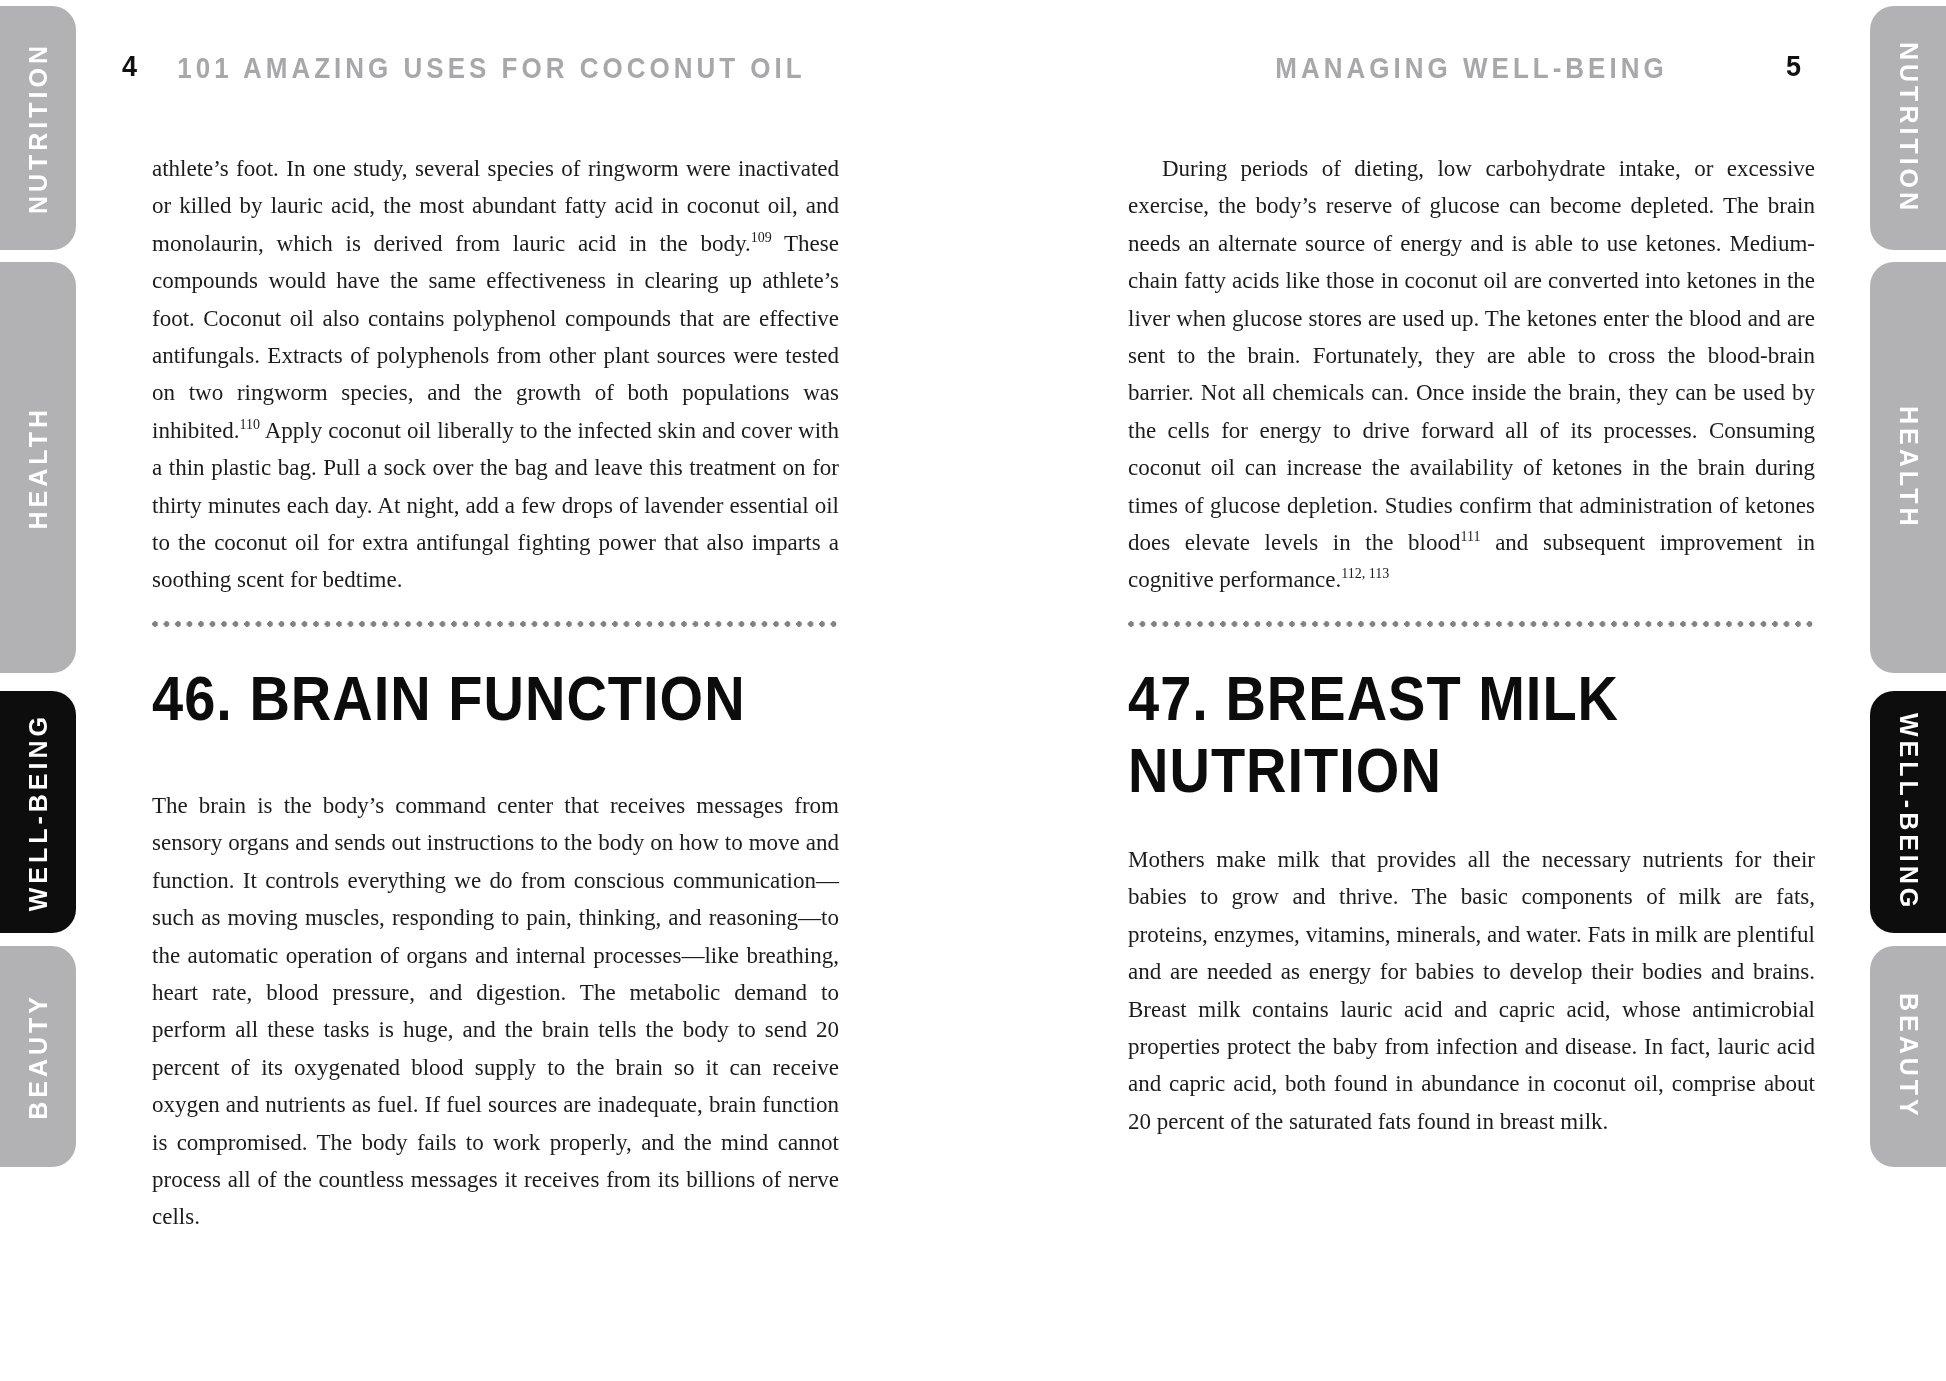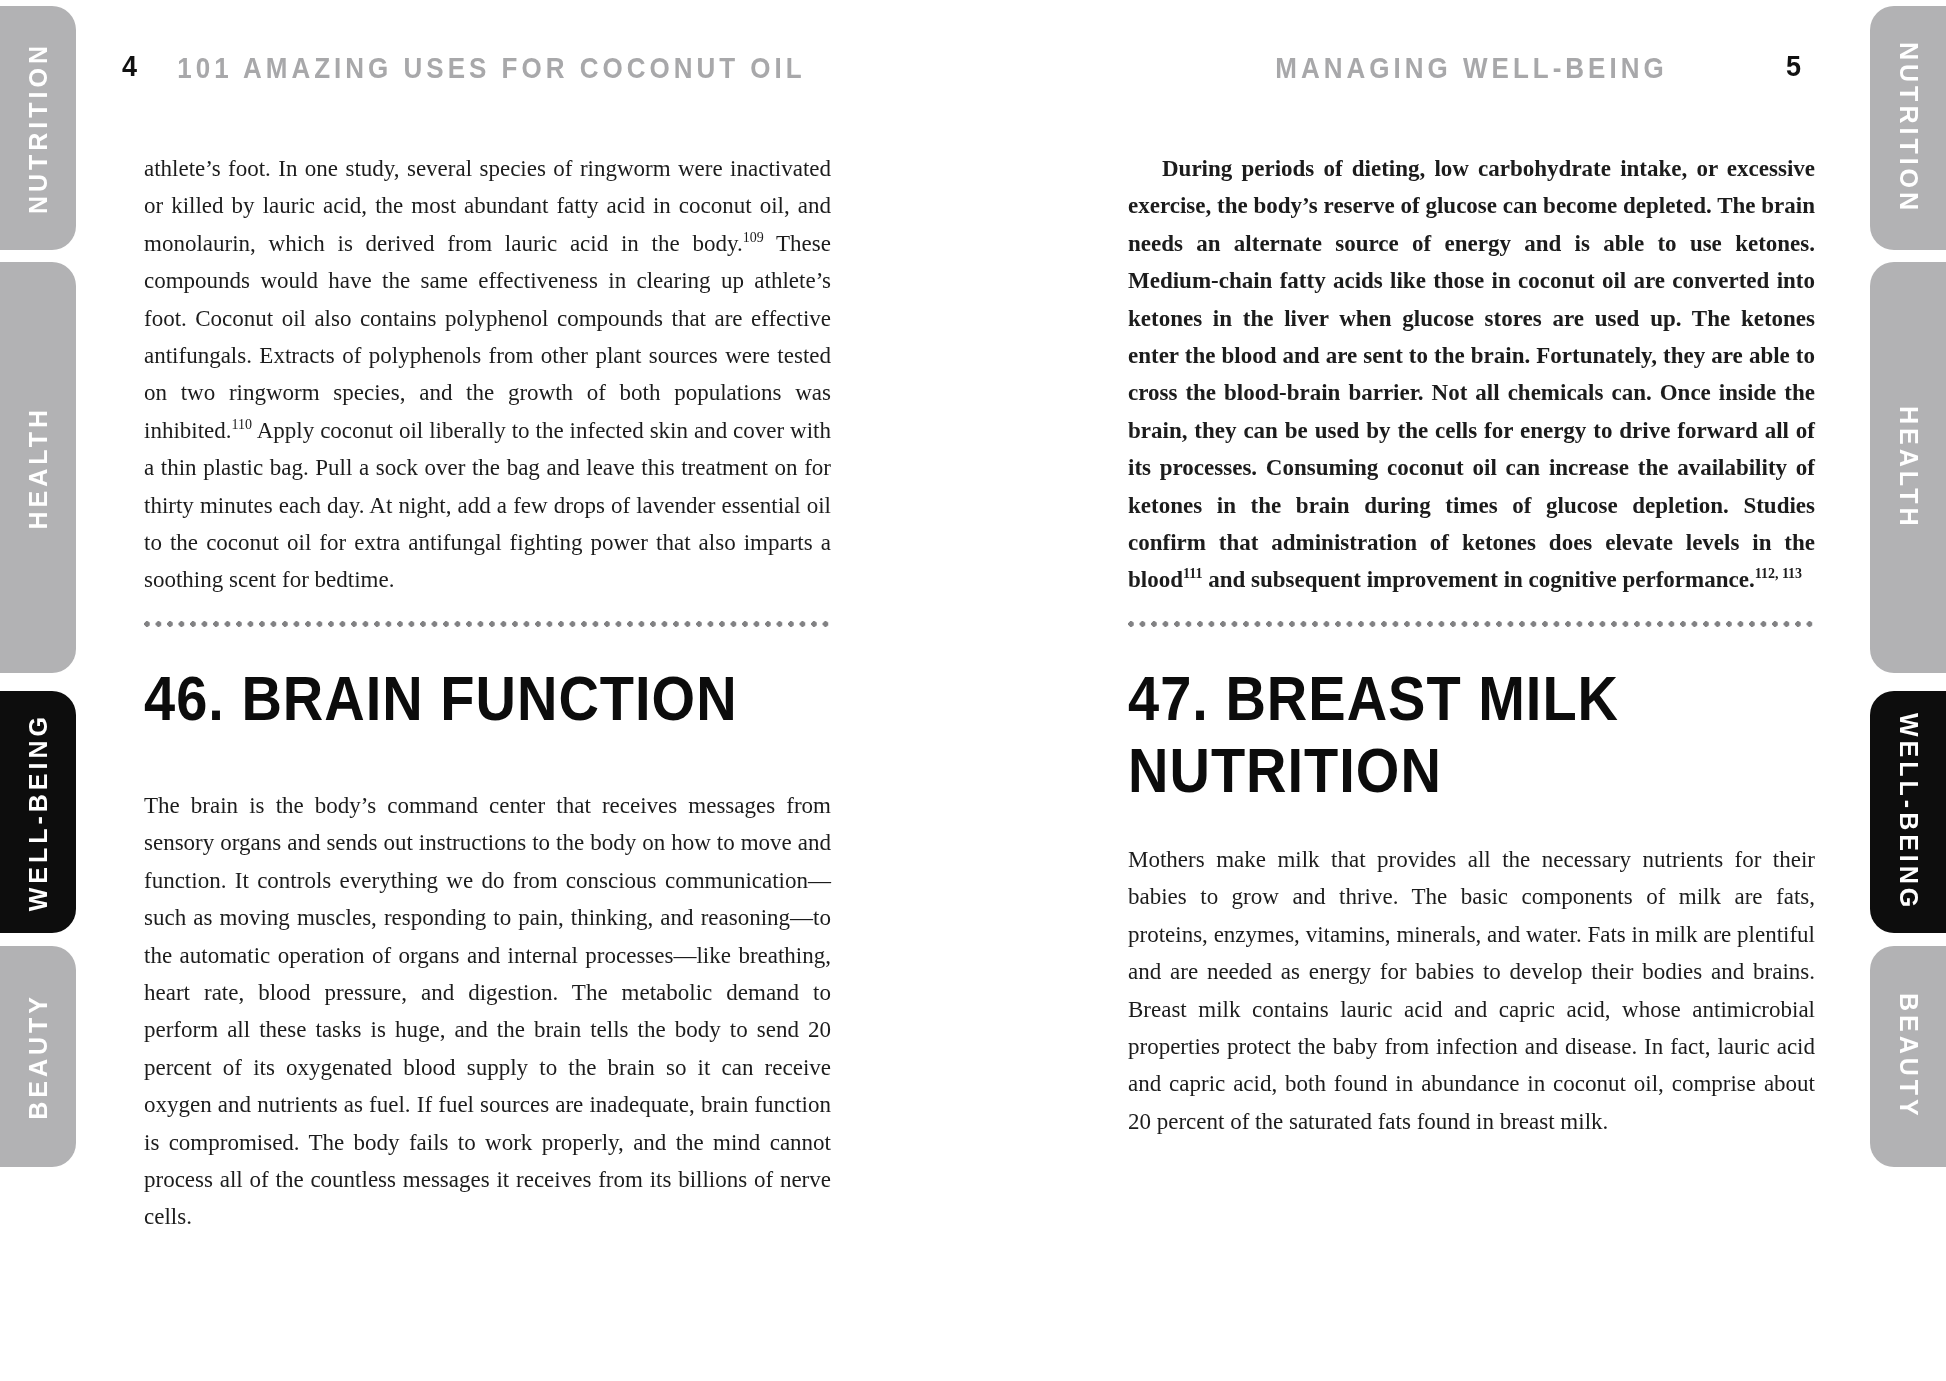--- a/index.html
+++ b/index.html
@@ -56,35 +56,35 @@
     font-size:27px;line-height:30px;
     color:#111111;
     transform:scaleY(1.1);transform-origin:top center;
   }
   .page-number--left{left:122px;}
   .page-number--right{left:1786px;}
   
   .column{
     position:absolute;top:150px;width:687px;
   }
-  .column--left{left:144px;}
+  .column--left{left:152px;}
   .column--right{left:1128px;}
   .body-para{
     margin:0;
     font-size:23px;
     line-height:37.4px;
     text-align:justify;
   }
   .body-para sup{
     font-size:14px;
     line-height:0;
     vertical-align:super;
     letter-spacing:0;
   }
-  .indent{text-indent:34px;font-weight:bold;}
+  .indent{text-indent:34px;}
   .divider{
     height:6px;
     margin-top:22px;
     background:radial-gradient(circle at 3px 3px, #828284 2.6px, rgba(0,0,0,0) 3px);
     background-size:11.5px 6px;
     background-repeat:repeat-x;
   }
   .section-heading{
     margin:36px 0 0 0;
     font-family:"Liberation Sans", sans-serif;

